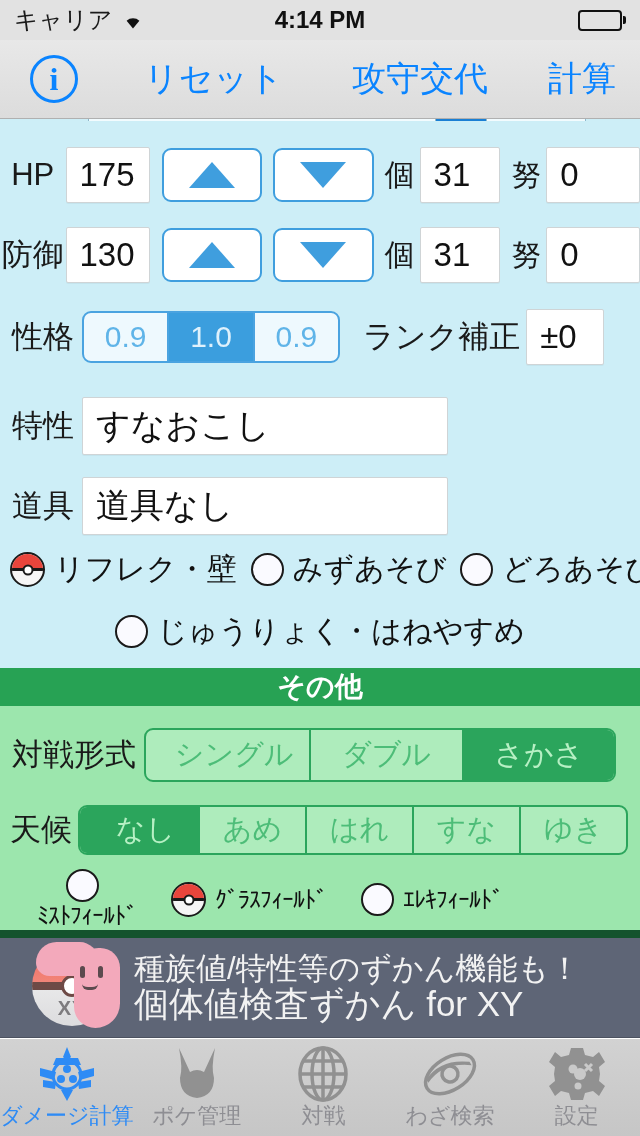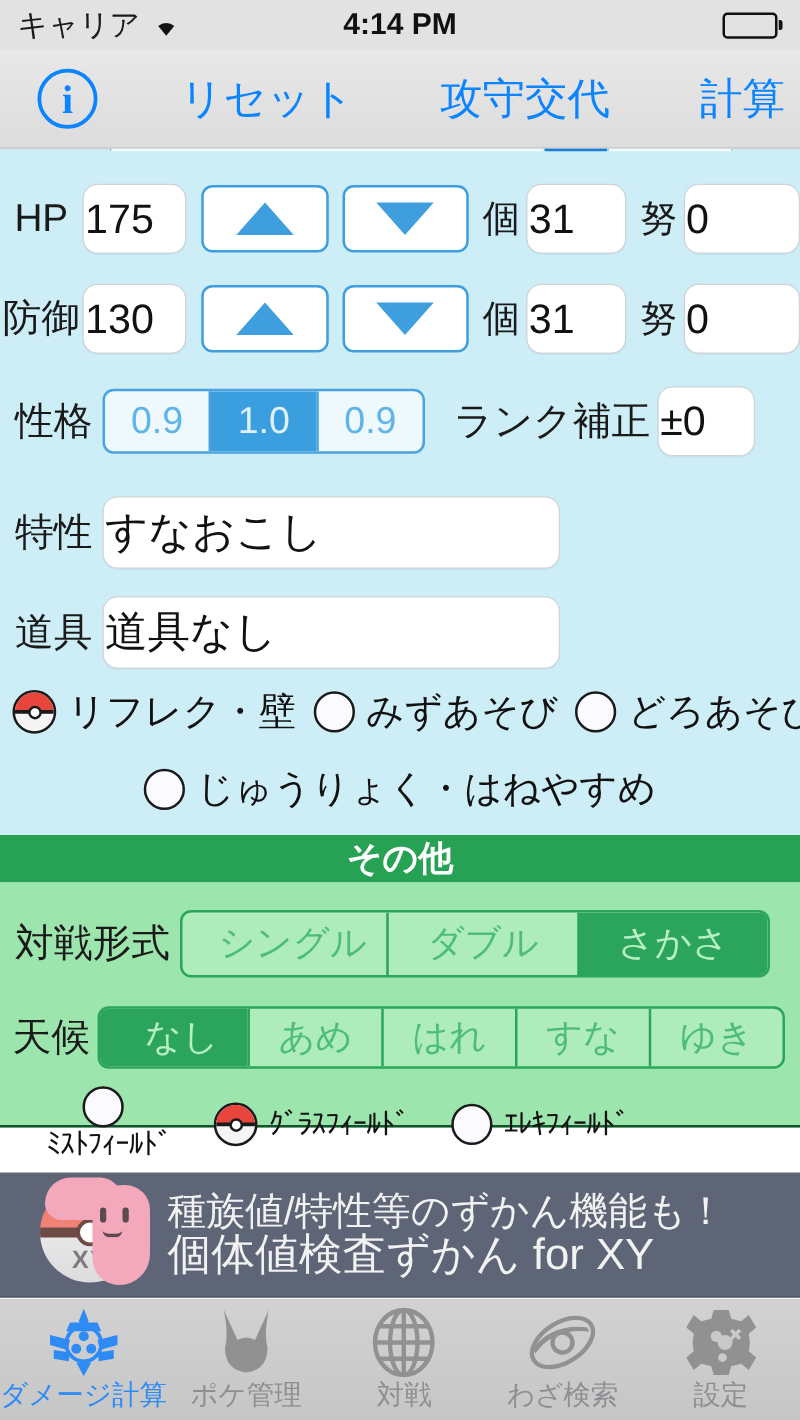--- a/index.html
+++ b/index.html
@@ -43,21 +43,21 @@
     border: 3px solid #0a84ff; border-radius: 50%;
     display: flex; align-items: center; justify-content: center;
     color: #0a84ff; font-size: 32px; font-weight: bold;
     font-family: "Liberation Serif", serif; line-height: 1;
   }
   .nav-btn {
     position: absolute; color: #0a84ff; font-size: 34px; white-space: nowrap;
   }
   .nav-reset { left: 144px; }
   .nav-swap  { left: 352px; }
-  .nav-calc  { right: 12px; }
+  .nav-calc  { right: 24px; }
 
   
   .content {
     position: absolute; left: 0; top: 119px; width: 640px; height: 549px;
     background: #cdeef7; overflow: hidden;
   }
   
   .clipped-row {
     position: absolute; left: 0; top: -8px; width: 640px; height: 10px;
     display: flex; align-items: flex-end;
@@ -67,23 +67,23 @@
     background: #f2fbfe; border-radius: 6px 6px 0 0;
   }
   .clipped-seg.sel { background: #1a7fd4; border-color: #1a7fd4; }
 
   .row { position: absolute; display: flex; align-items: center; }
 
   .lbl { font-size: 31px; color: #1a1a1a; white-space: nowrap; }
   .lbl-sm { font-size: 30px; color: #1a1a1a; white-space: nowrap; }
 
   .tfield {
-    background: #fff; border: 1px solid #cfd4d6; border-radius: 12px;
+    background: #fff; border: 1px solid #cfd4d6; border-radius: 2px;
     height: 56px; display: flex; align-items: center;
-    padding: 0 8px 0 1px; font-size: 33px; color: #111;
+    padding: 0 8px 0 13px; font-size: 33px; color: #111;
     box-shadow: 0 1px 0 rgba(0,0,0,.04);
   }
 
   .stepbtn {
     width: 113px; height: 54px; background: #fff;
     border: 2px solid #3f9ede; border-radius: 9px;
     display: flex; align-items: center; justify-content: center;
   }
   .tri-up {
     width: 0; height: 0; border-left: 23px solid transparent;
@@ -136,22 +136,22 @@
     background: #fff; border: 2px solid #1a1a1a; z-index: 2;
   }
 
   
   .green-header {
     position: absolute; left: 0; top: 668px; width: 640px; height: 38px;
     background: #27a254; color: #fff; font-size: 28px; font-weight: bold;
     display: flex; align-items: center; justify-content: center;
   }
   .green-body {
-    position: absolute; left: 0; top: 706px; width: 640px; height: 196px;
-    background: #9ce6ad; border-bottom: 2px solid #14532d;
+    position: absolute; left: 0; top: 706px; width: 640px; height: 232px;
+    background: #9ce6ad; border-bottom: 8px solid #14532d;
   }
   .seg-green {
     display: flex; border: 2px solid #2ba55c; border-radius: 9px;
     overflow: hidden; background: #aeecbc;
   }
   .seg-green > div {
     display: flex; align-items: center; justify-content: center;
     font-size: 29px; color: #4dbd78; border-left: 2px solid #2ba55c;
     white-space: nowrap;
   }

